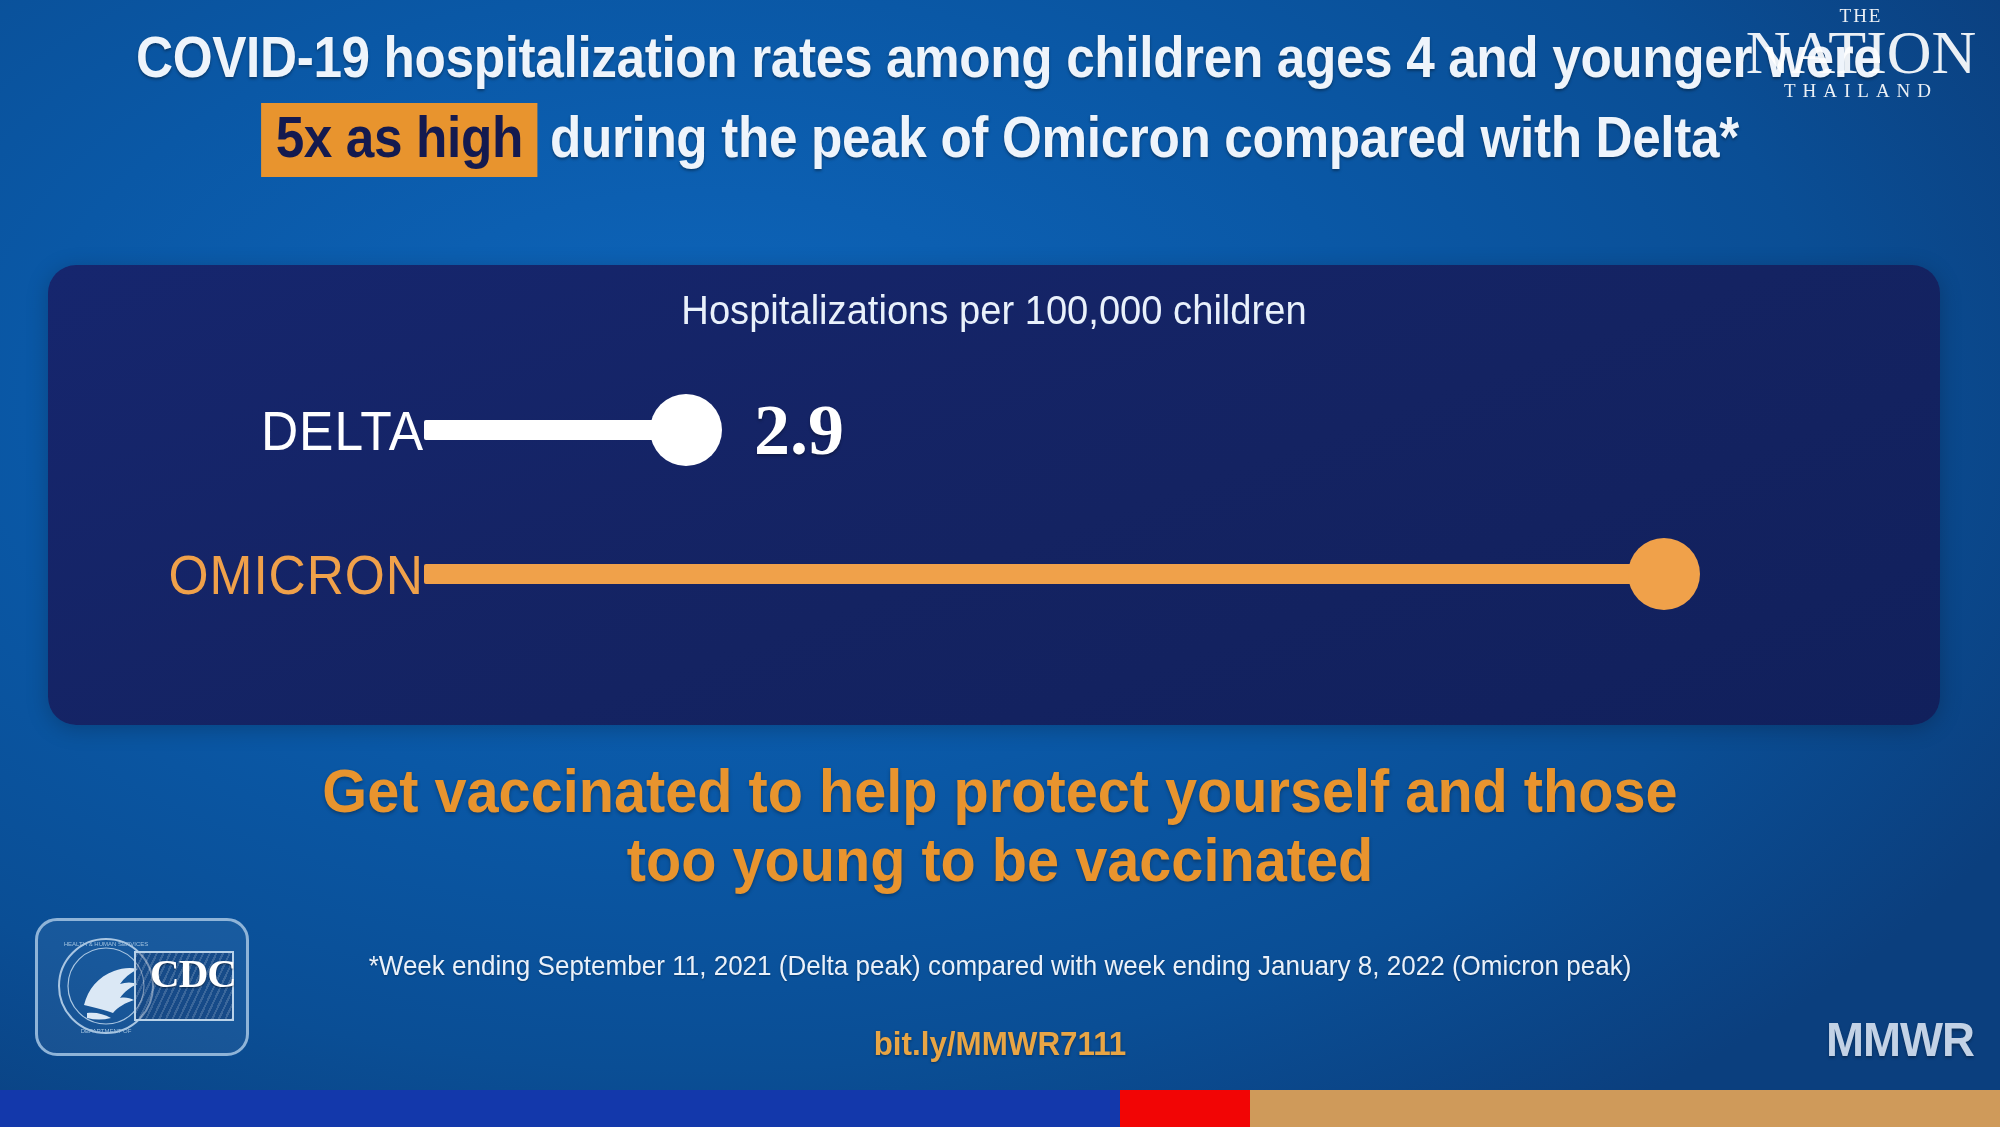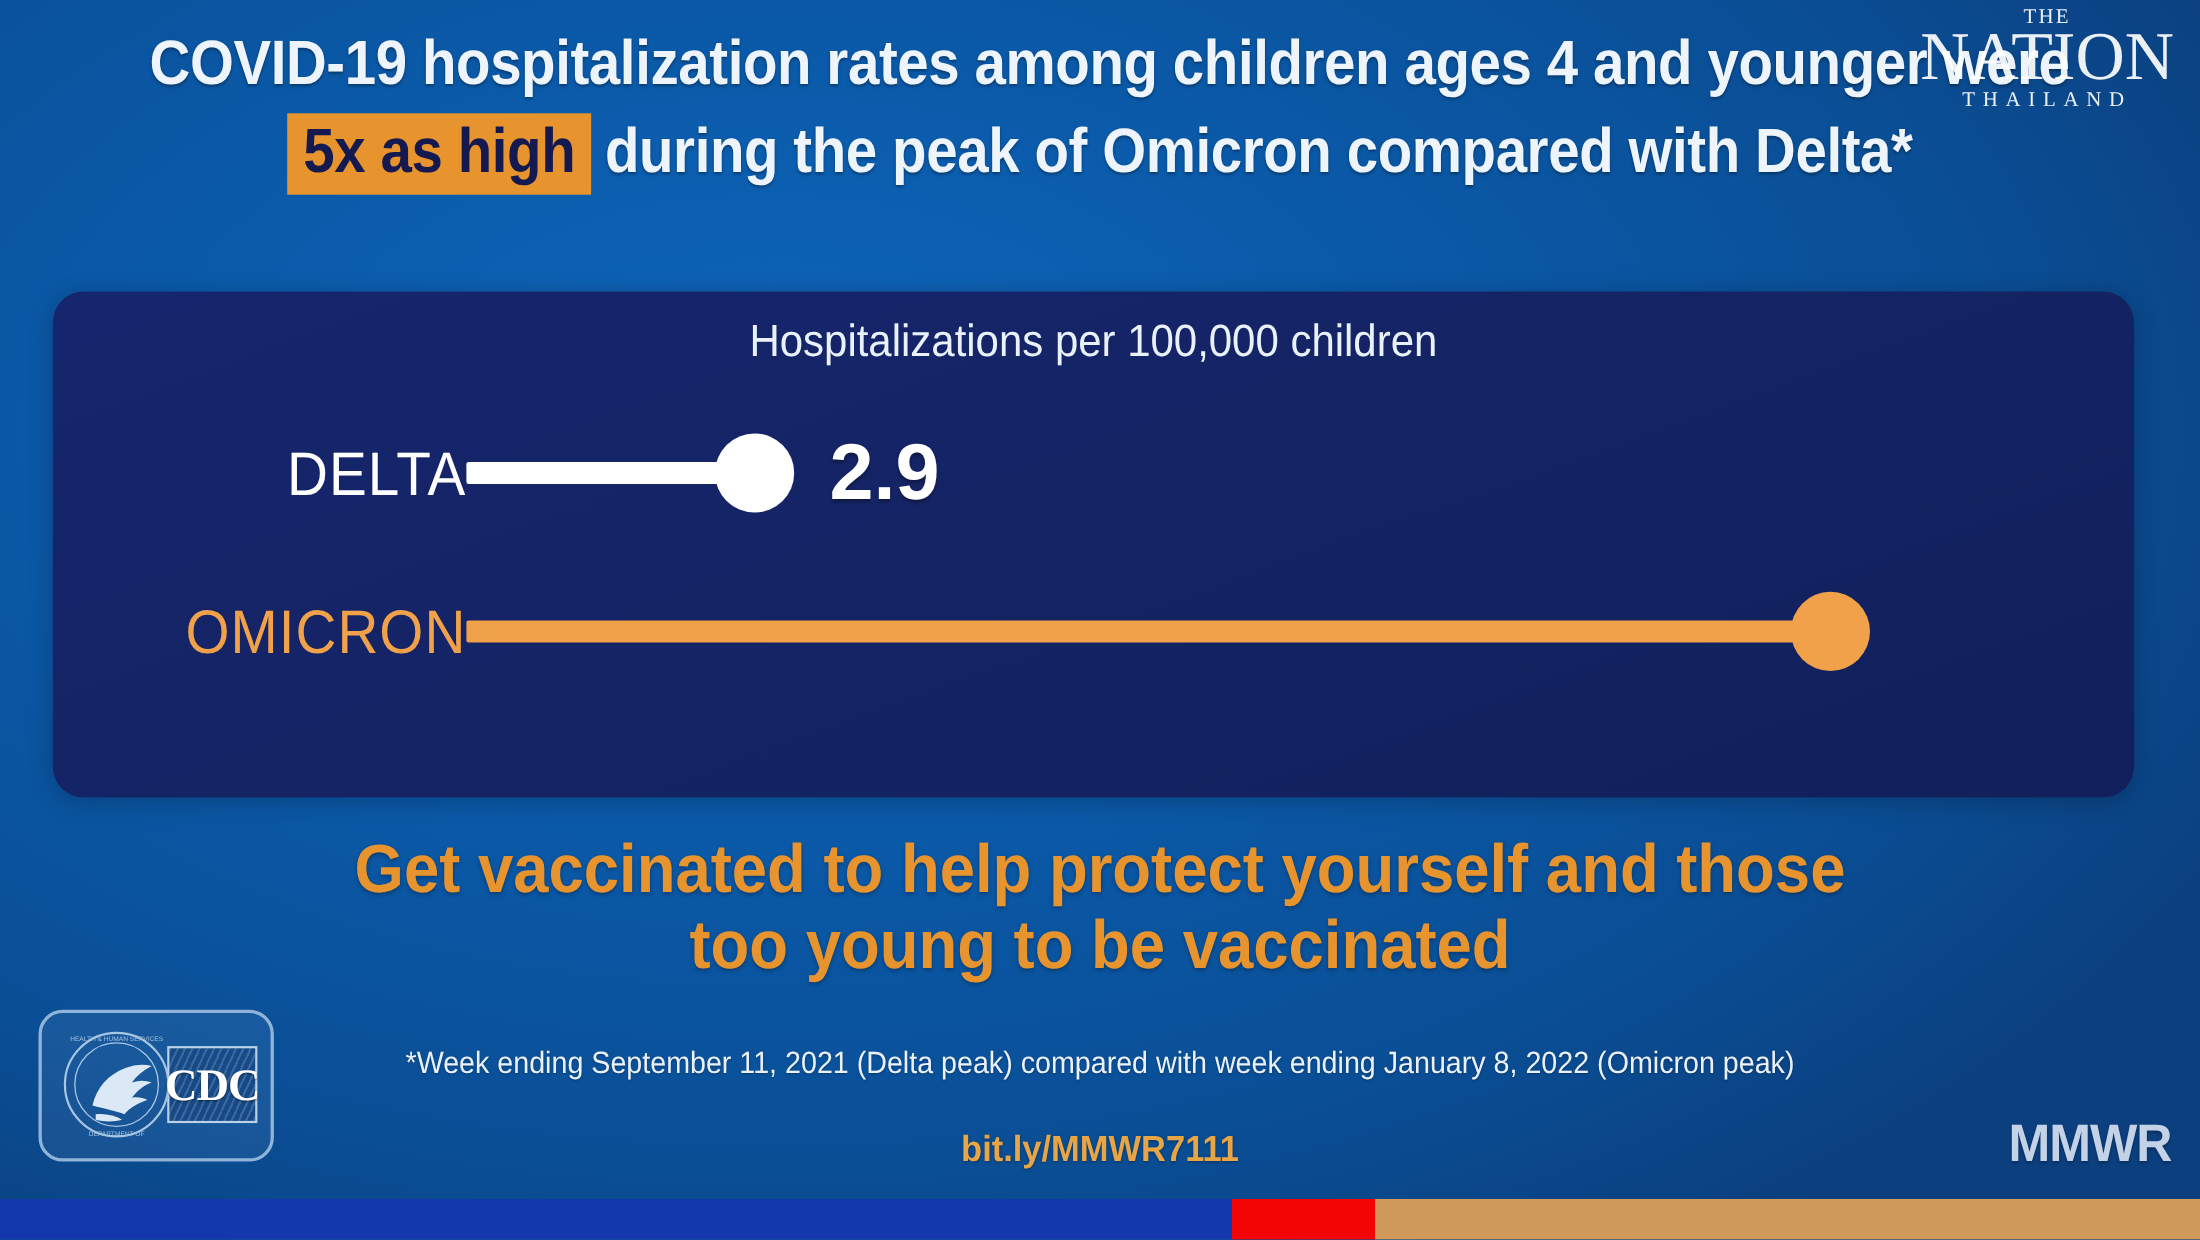--- a/index.html
+++ b/index.html
@@ -104,21 +104,21 @@
     position:absolute;top:50%;transform:translate(-50%,-50%);
     width:72px;height:72px;border-radius:50%;
   }
   .row.delta .bar{background:#ffffff;}
   .row.delta .dot{background:#ffffff;}
   .row.omicron .bar{background:#f0a14a;}
   .row.omicron .dot{background:#f0a14a;}
 
   .bar-value{
     position:absolute;top:50%;transform:translateY(-50%);
-    font-family:Liberation Sans, sans-serif;
+    font-family:Liberation Serif, serif;
     font-weight:700;
     font-size:72px;
     letter-spacing:0px;
     white-space:nowrap;
     text-shadow:0 2px 3px rgba(0,0,0,.3);
   }
   .row.delta .bar-value{color:#ffffff;}
   .row.omicron .bar-value{color:#f0a14a;}
 
   
@@ -160,21 +160,21 @@
   }
   .hhs-seal{
     position:absolute;left:16px;top:12px;width:104px;height:106px;
   }
   .cdc-box{
     position:absolute;right:12px;top:30px;width:78px;height:66px;
     border:2px solid #b9d2e9;
     background:
       repeating-linear-gradient(115deg, rgba(255,255,255,.16) 0 2px, rgba(255,255,255,0) 2px 6px),
       rgba(20,50,100,.35);
-    display:flex;align-items:center;justify-content:center;
+    display:flex;align-items:flex-start;justify-content:center;padding-left:18px;
   }
   .cdc-box-text{
     font-family:"Liberation Serif","DejaVu Serif",serif;
     font-weight:700;font-size:41px;color:#ffffff;letter-spacing:-1px;
     line-height:1;
     text-shadow:0 1px 2px rgba(0,0,0,.5);
   }
 
   
   .mmwr{

